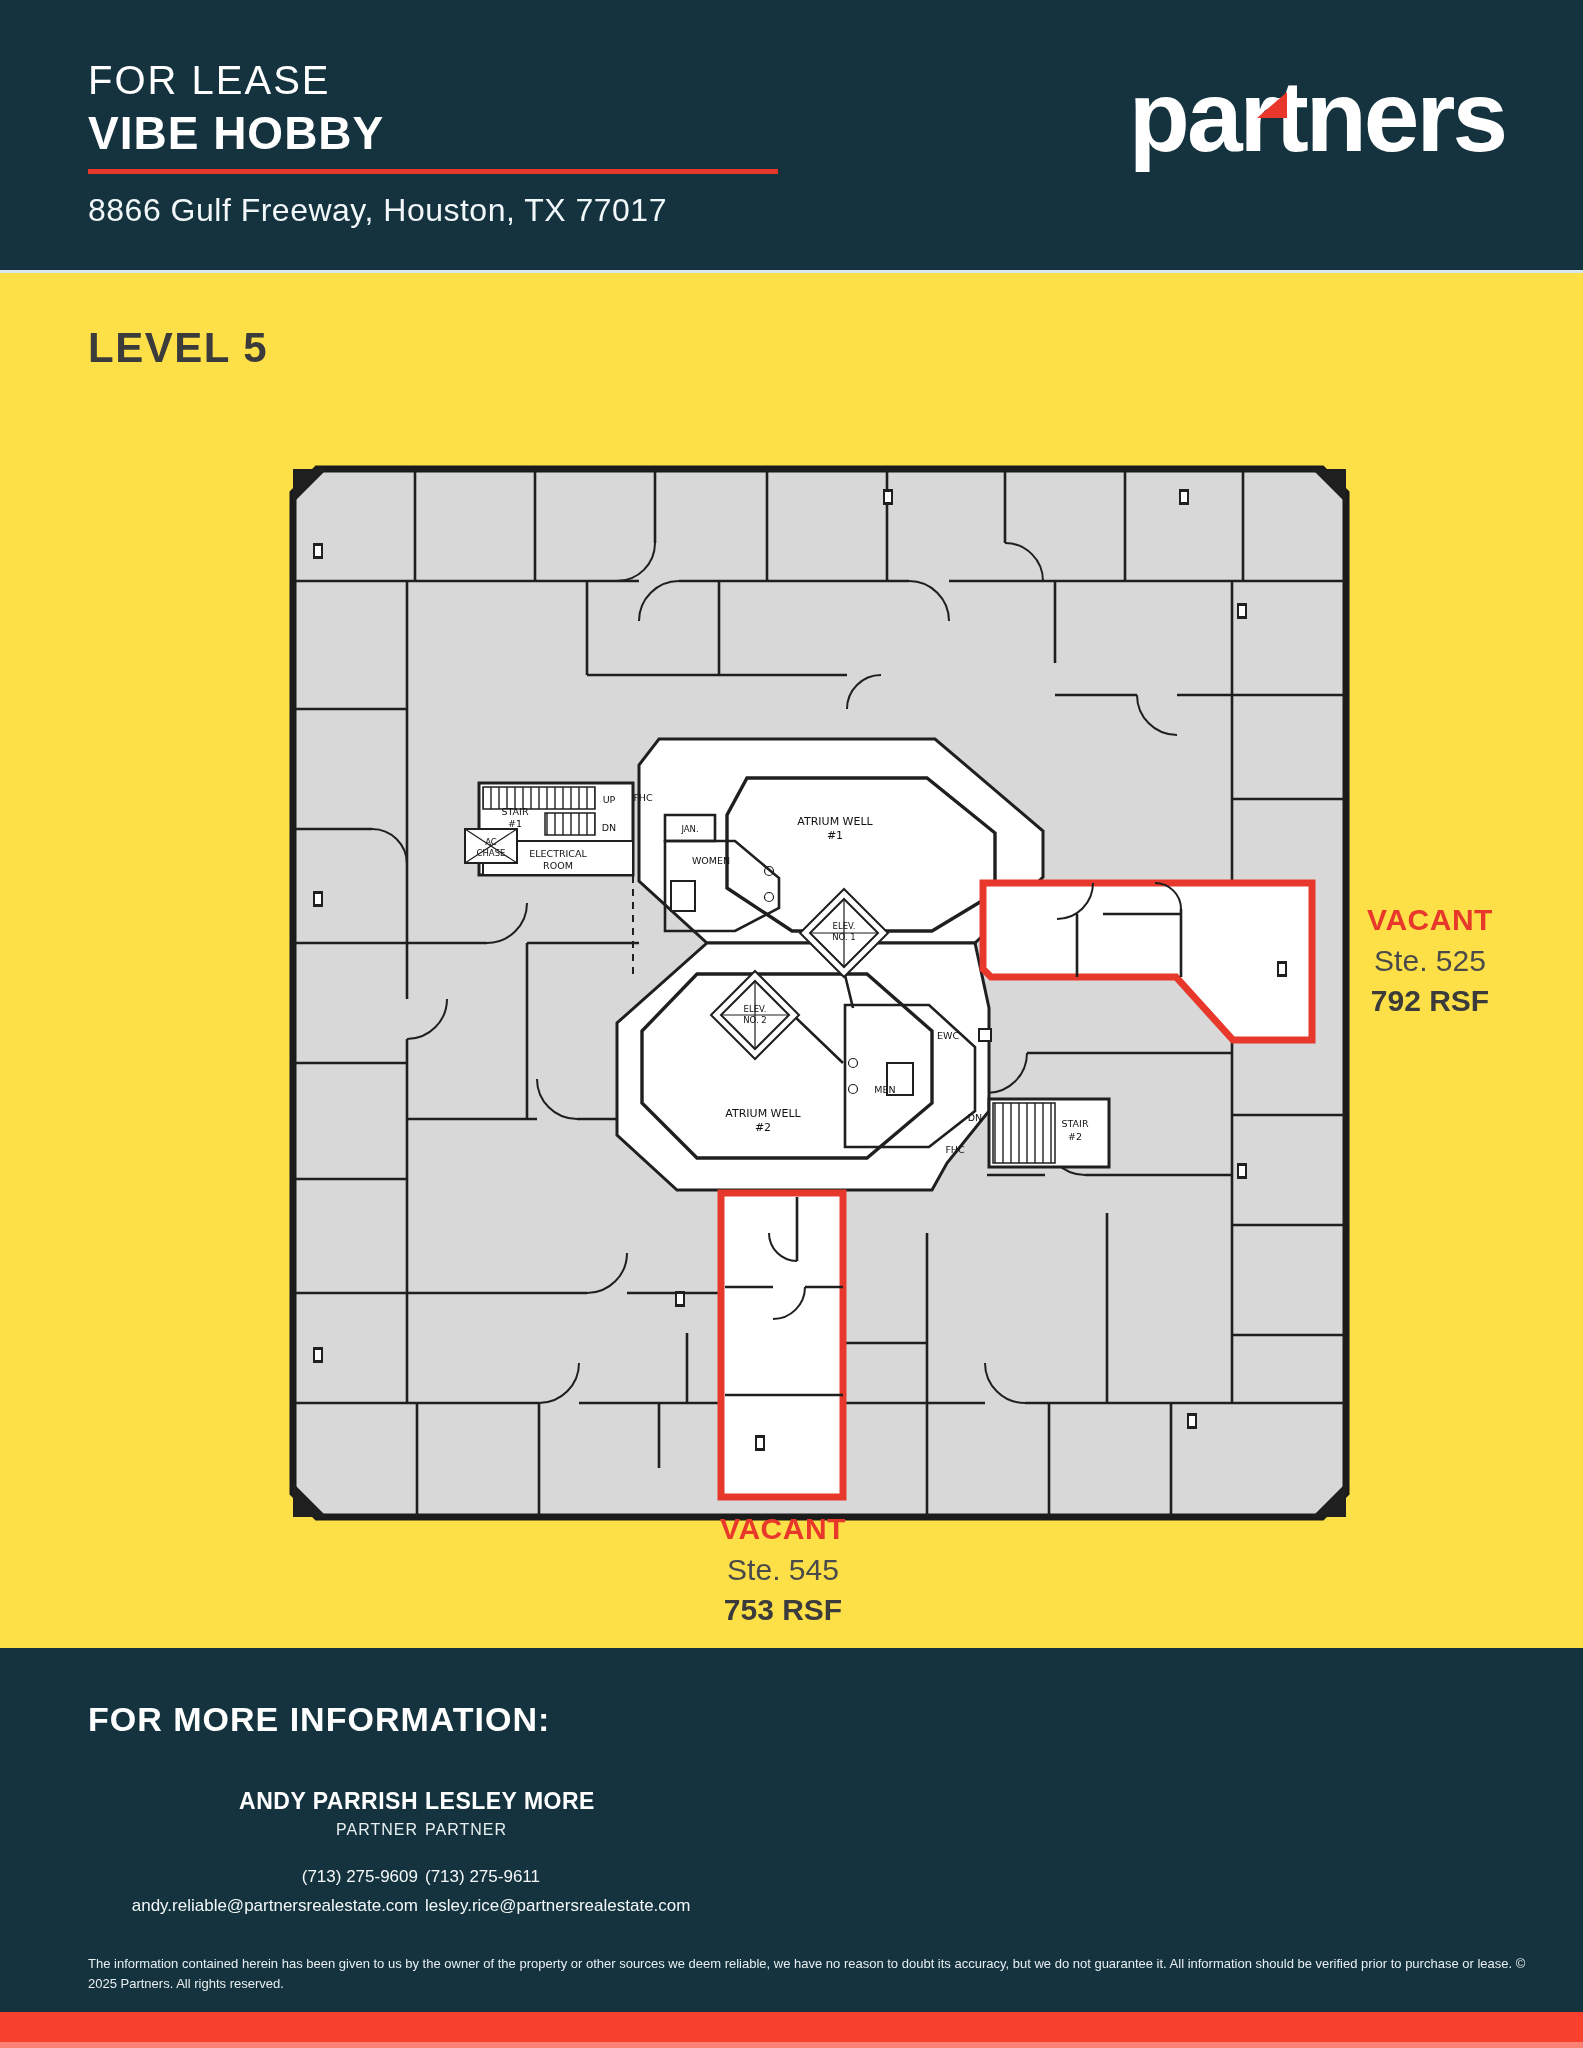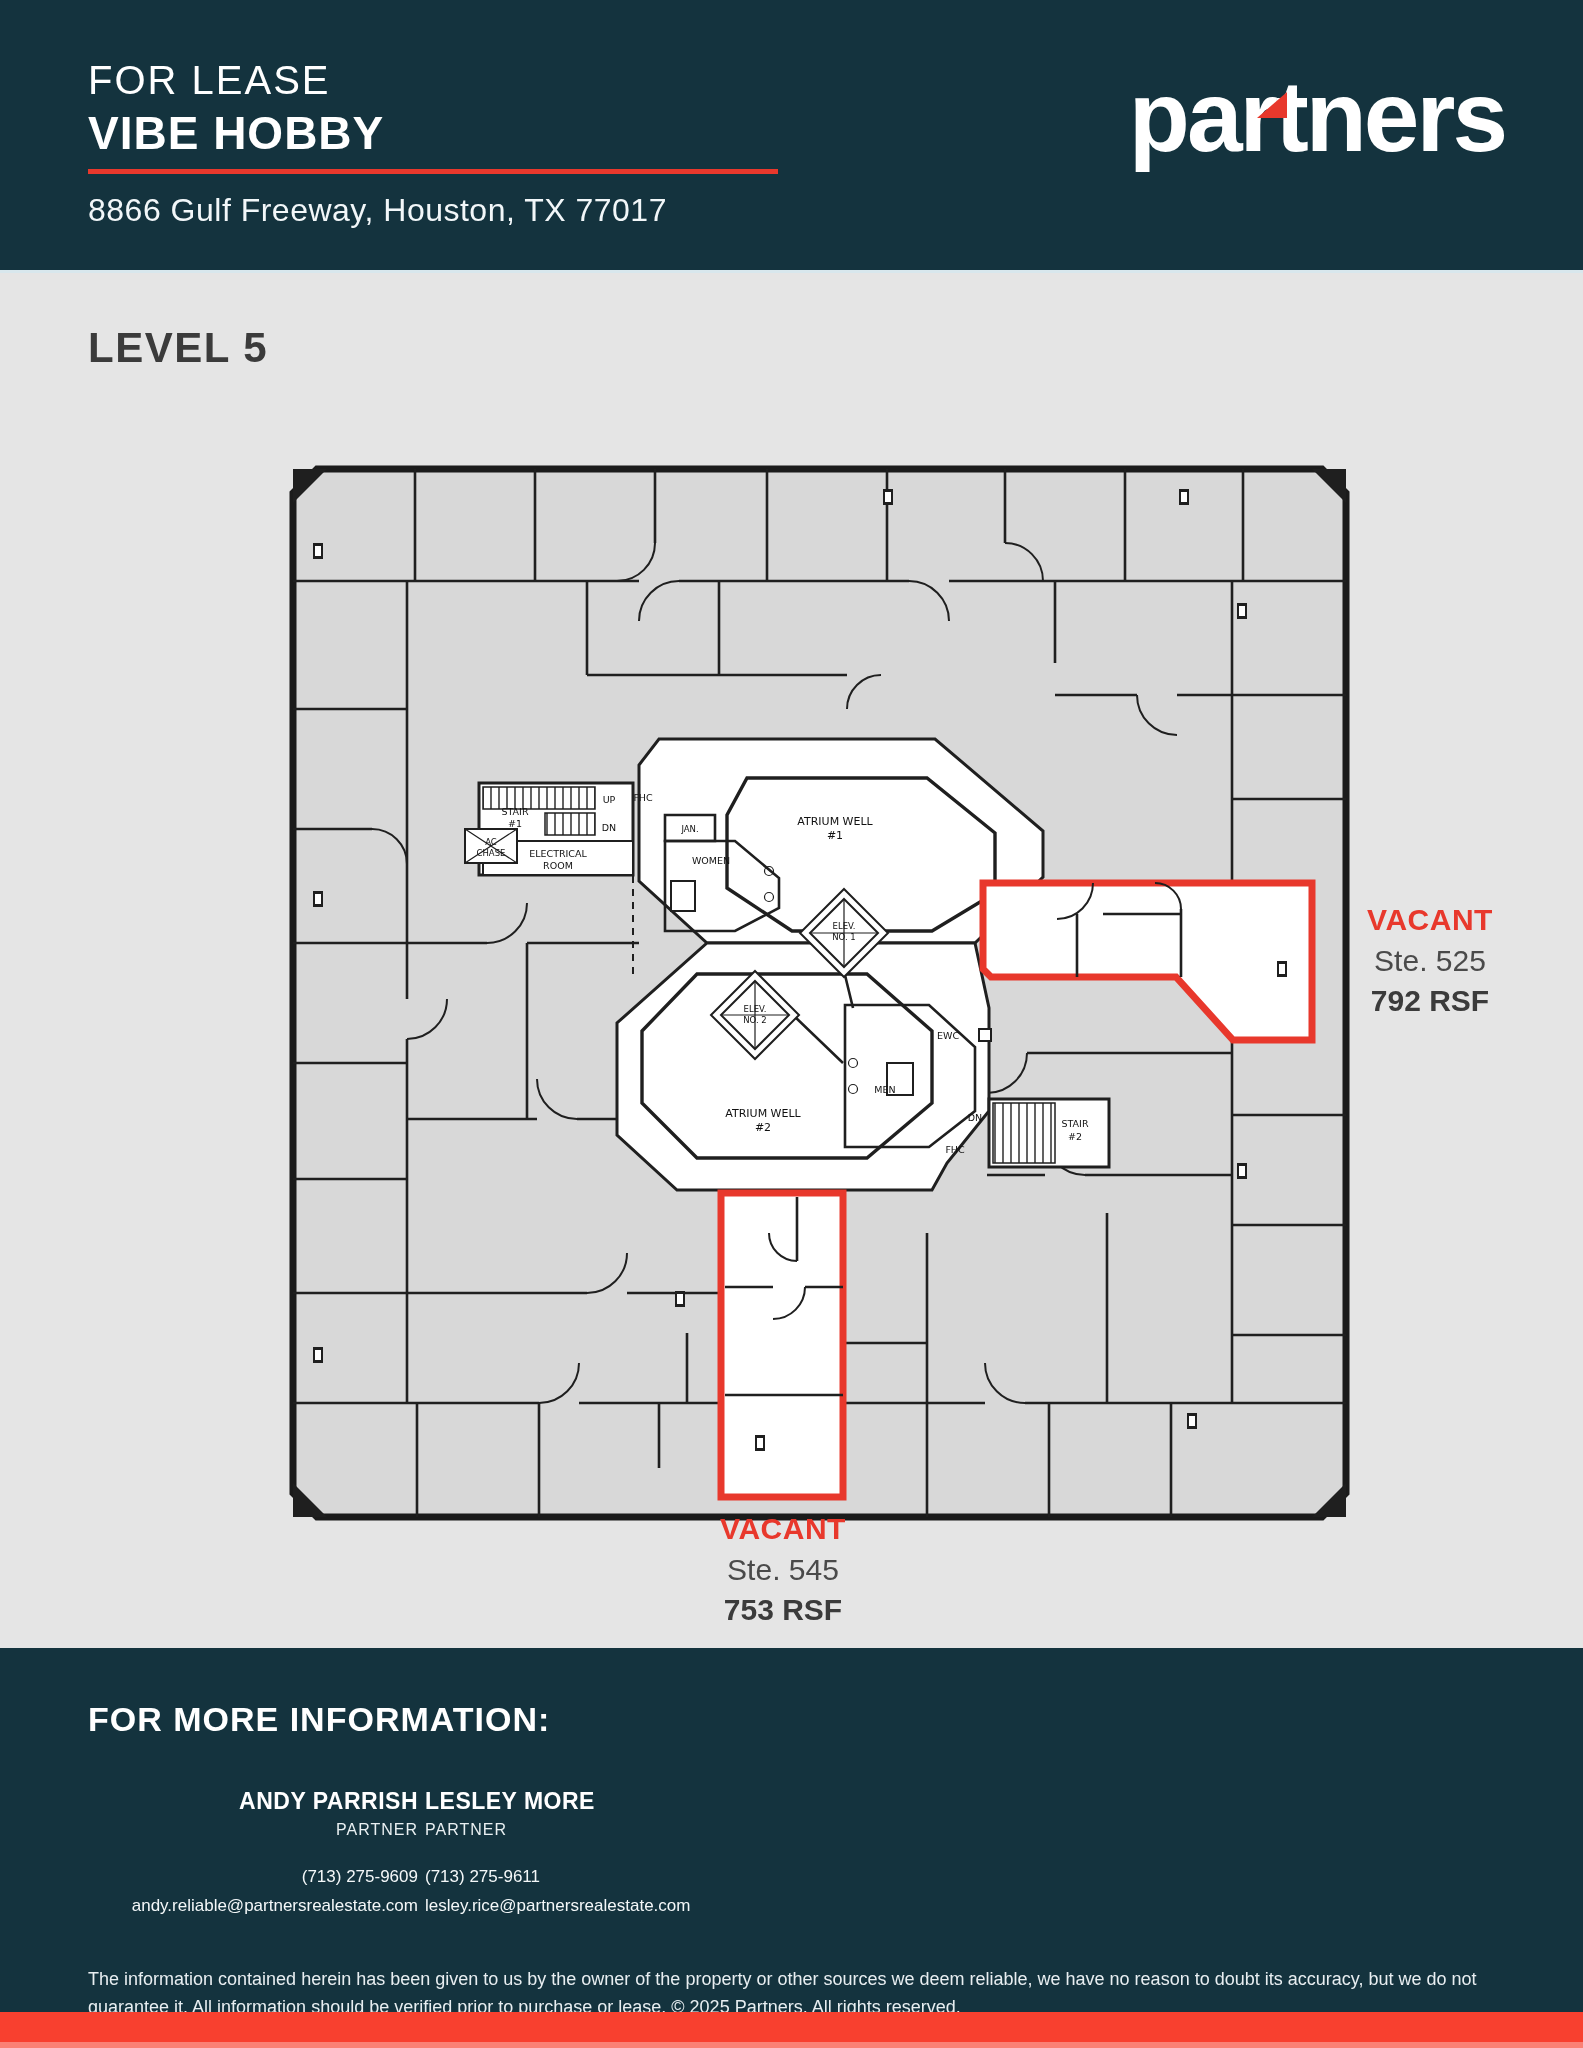--- a/index.html
+++ b/index.html
@@ -1,16 +1,16 @@
 <!DOCTYPE html>
 <html><head>
 <meta charset="utf-8">
 <style>
   html,body{margin:0;padding:0;background:#ffffff;}
-  .page{position:relative;width:1583px;height:2048px;background:#e5e5e5;overflow:hidden;
+  .page{position:relative;width:1583px;height:2048px;background:#fde047;overflow:hidden;
         font-family:"Liberation Sans",sans-serif;}
 
   
   .header{position:absolute;left:0;top:0;width:1583px;height:270px;background:#14333E;
           border-bottom:3px solid #d8e7ed;}
   .for-lease{position:absolute;left:88px;top:58px;font-size:40px;font-weight:400;
              letter-spacing:2px;color:#ffffff;}
   .property{position:absolute;left:88px;top:106px;font-size:46px;font-weight:800;
             letter-spacing:1px;color:#ffffff;}
   .header-rule{position:absolute;left:88px;top:169px;width:690px;height:5px;background:#E8382C;}
@@ -53,21 +53,21 @@
   .footer{position:absolute;left:0;top:1648px;width:1583px;height:364px;background:#14333E;color:#ffffff;}
   .footer-heading{position:absolute;left:88px;top:52px;font-size:34px;font-weight:700;
                   letter-spacing:1px;color:#ffffff;}
   .contact{position:absolute;top:140px;width:330px;}
   .contact-1{left:88px;text-align:right;}
   .contact-2{left:425px;}
   .contact .name{font-size:23px;font-weight:800;letter-spacing:.5px;}
   .contact .title{font-size:16px;font-weight:400;letter-spacing:1px;color:#e9f0f2;margin-top:6px;}
   .contact .phone{font-size:17px;font-weight:400;color:#f4f8f9;margin-top:28px;}
   .contact .email{font-size:17px;font-weight:400;color:#f4f8f9;margin-top:9px;display:inline-block;}
-  .disclaimer{position:absolute;left:88px;top:318px;width:1442px;font-size:18px;line-height:1.55;
+  .disclaimer{position:absolute;left:88px;top:306px;width:1442px;font-size:13px;line-height:1.55;
               color:#e8eef1;}
   .bottom-bar{position:absolute;left:0;top:2012px;width:1583px;height:30px;background:#F8402F;}
   .bottom-sliver{position:absolute;left:0;top:2042px;width:1583px;height:6px;background:#FA8175;}
 </style>
 </head>
 <body>
 
 <div class="page">
 
   <div class="header">

